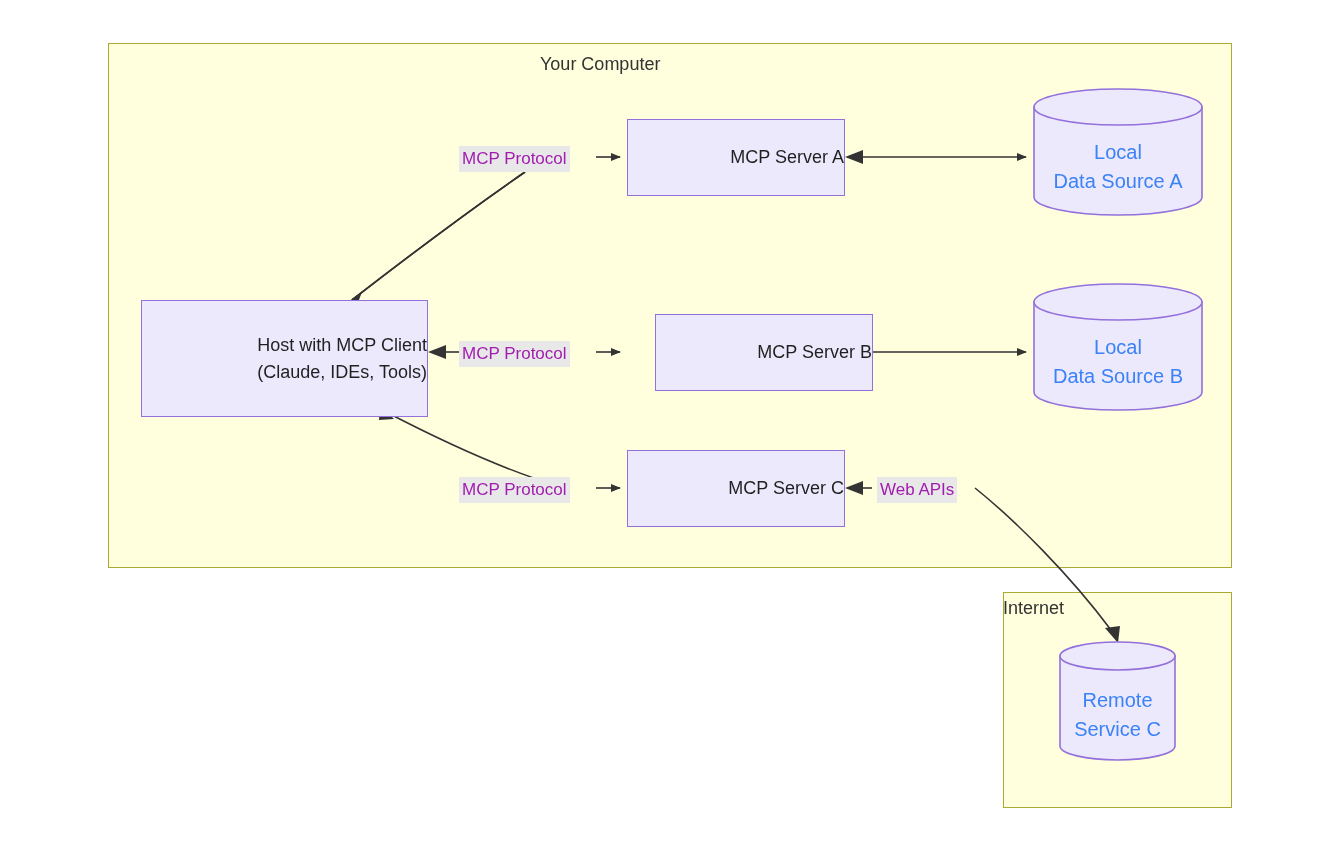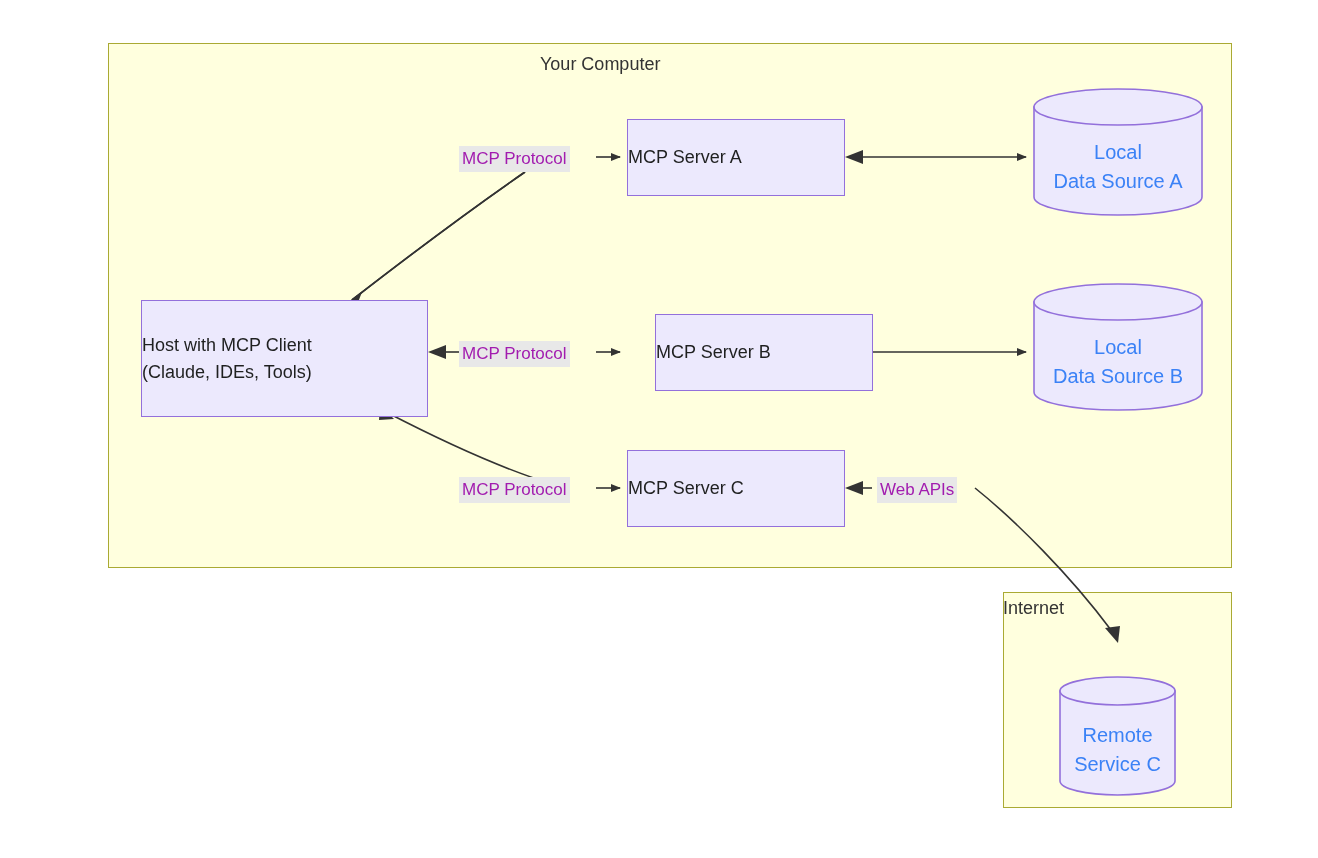--- a/index.html
+++ b/index.html
@@ -30,21 +30,21 @@
     color: #333333;
     white-space: nowrap;
     text-align: left;
   }
   .node-rect {
     position: absolute;
     background: #ECE9FD;
     border: 1.6px solid #9370DB;
     box-sizing: border-box;
     display: flex;
-    align-items: flex-start;
+    align-items: flex-end;
     justify-content: center;
     flex-direction: column;
     font-size: 18px;
     color: #1f2020;
     line-height: 1.45;
     text-align: center;
   }
   .node-rect .line { display: block; }
   .cyl {
     position: absolute;
@@ -154,21 +154,21 @@
     <svg width="170" height="128" viewBox="0 0 170 128" xmlns="http://www.w3.org/2000/svg">
       <path d="M 1,19 L 1,109 A 84,18 0 0 0 169,109 L 169,19 Z" fill="#ECE9FD" stroke="#9370DB" stroke-width="1.6"></path>
       <ellipse cx="85" cy="19" rx="84" ry="18" fill="#ECE9FD" stroke="#9370DB" stroke-width="1.6"></ellipse>
     </svg>
     <div class="cyl-label" style="top:50px;">
       <span>Local</span><br>
       <span>Data Source B</span>
     </div>
   </div>
 
-  <div class="cyl" style="left:1059px; top:676px; width:117px; height:120px;">
+  <div class="cyl" style="left:1059px; top:641px; width:117px; height:120px;">
     <svg width="117" height="120" viewBox="0 0 117 120" xmlns="http://www.w3.org/2000/svg">
       <path d="M 1,15 L 1,105 A 57.5,14 0 0 0 116,105 L 116,15 Z" fill="#ECE9FD" stroke="#9370DB" stroke-width="1.6"></path>
       <ellipse cx="58.5" cy="15" rx="57.5" ry="14" fill="#ECE9FD" stroke="#9370DB" stroke-width="1.6"></ellipse>
     </svg>
     <div class="cyl-label" style="top:45px;">
       <span>Remote</span><br>
       <span>Service C</span>
     </div>
   </div>
 

